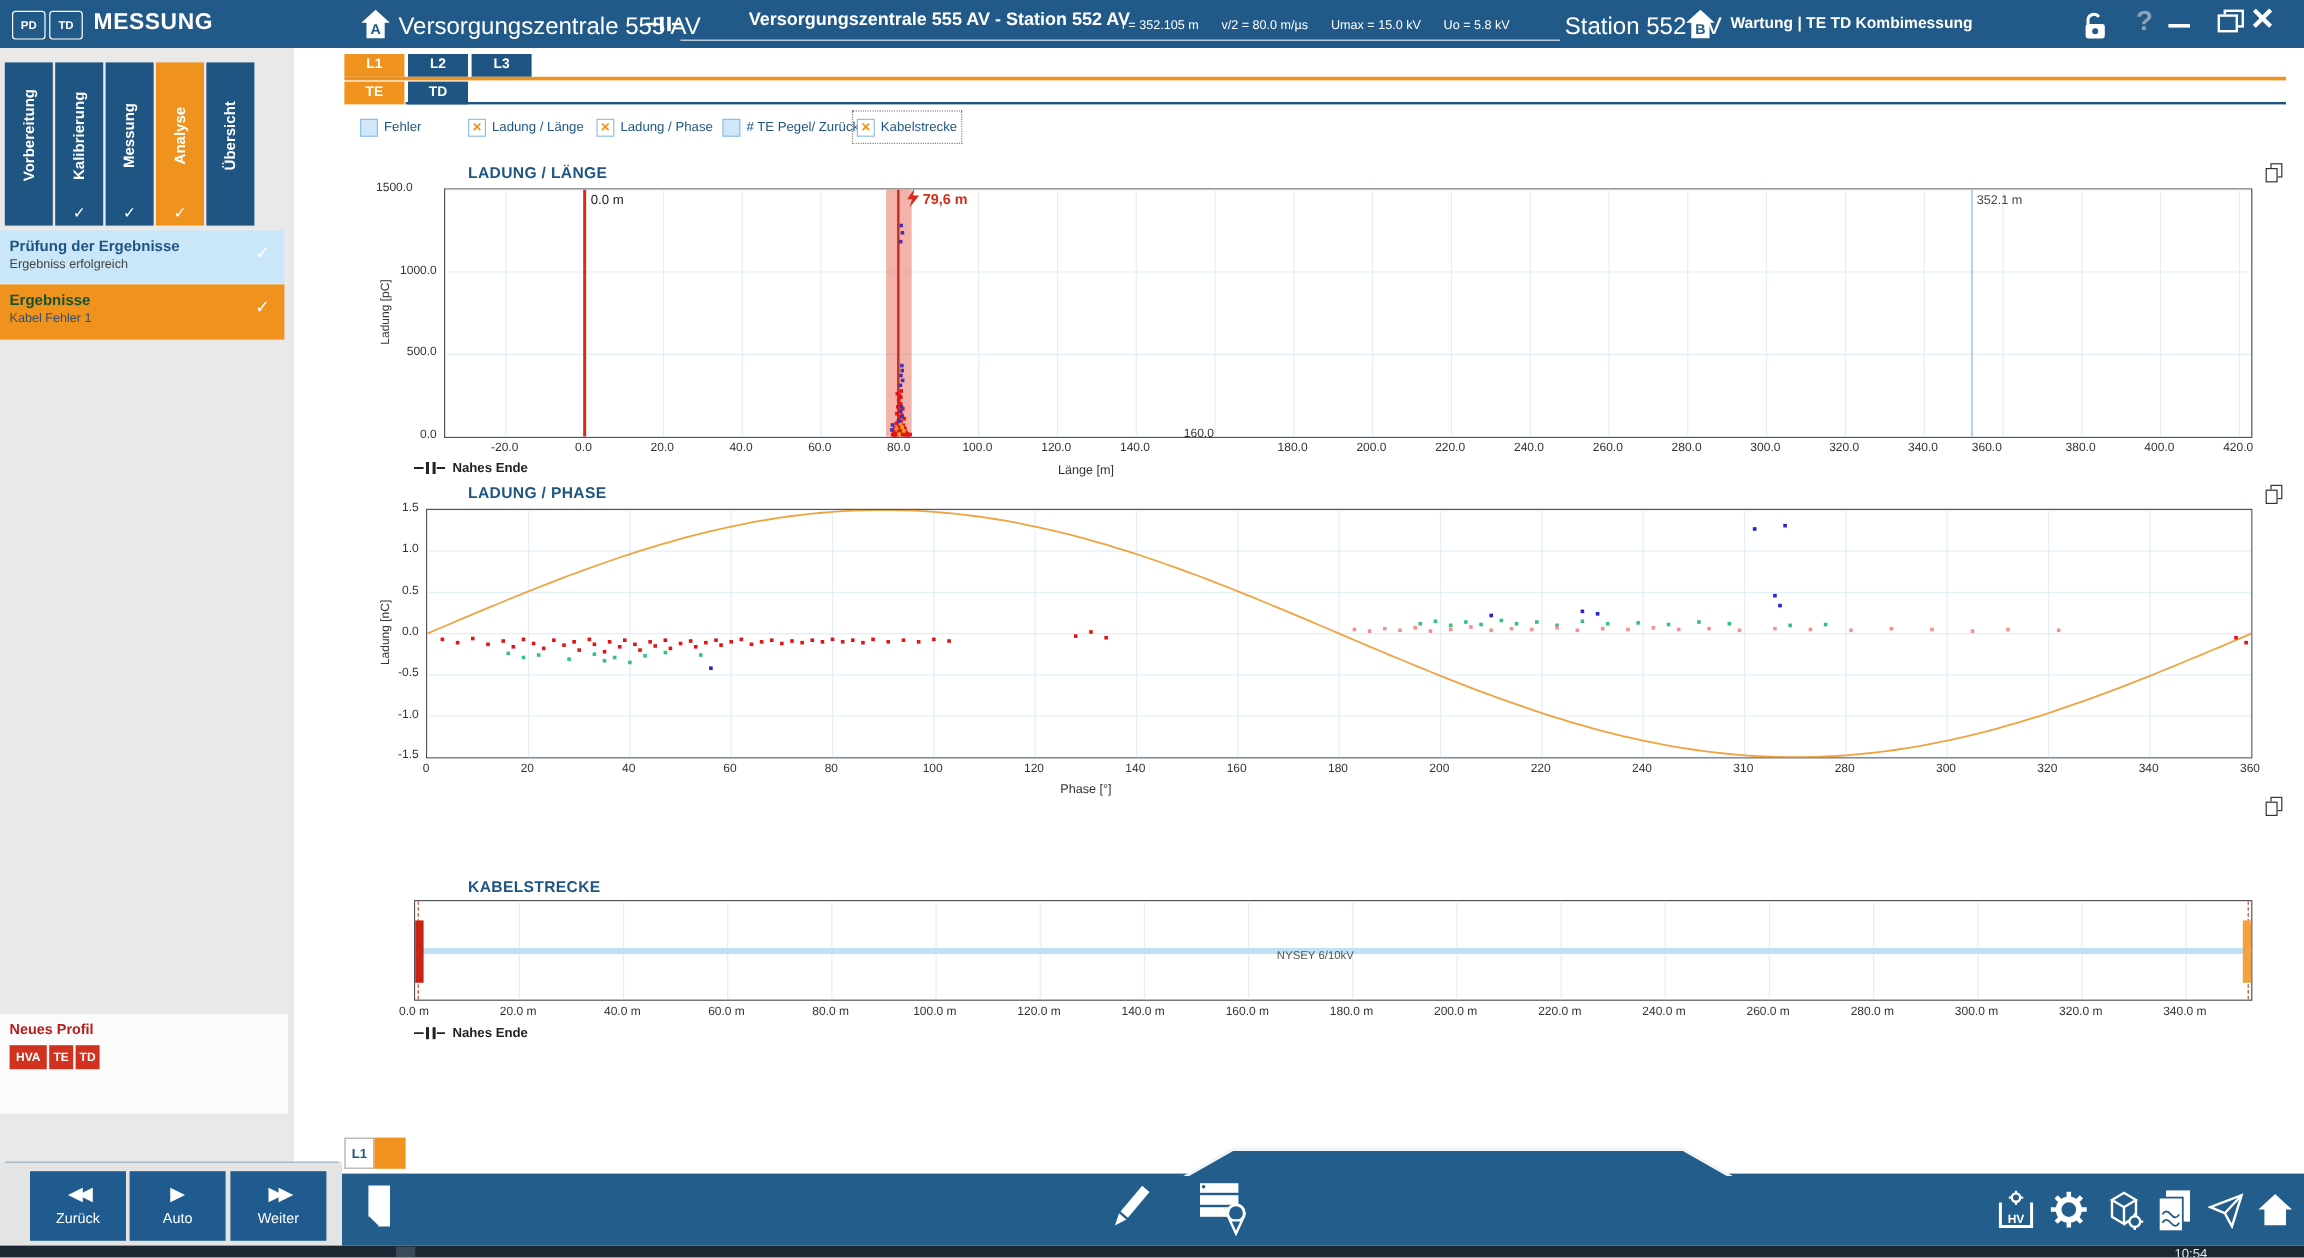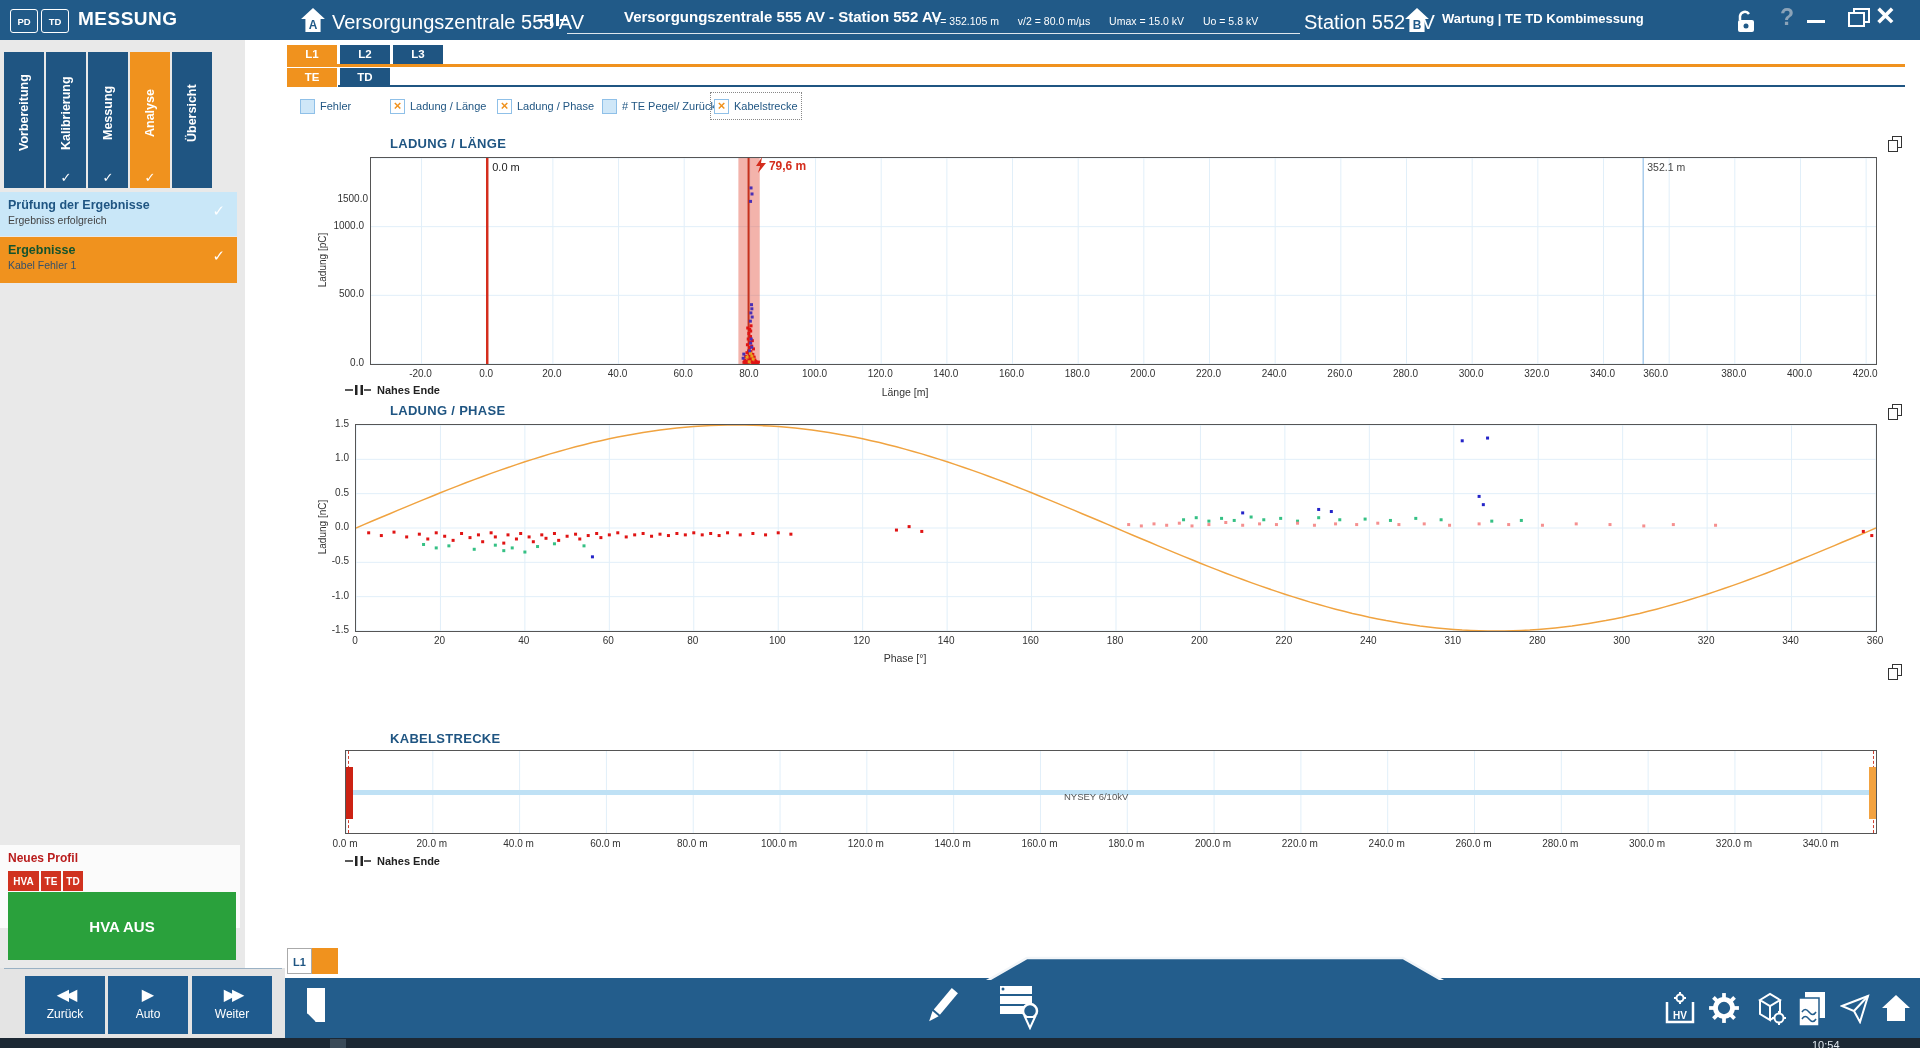--- a/index.html
+++ b/index.html
@@ -158,21 +158,20 @@
       <div class="s" style="color:#35506b;">Kabel Fehler 1</div>
       <span class="c">✓</span>
     </div>
 
     <div class="profilebox">
       <div class="abs" style="left:8px;top:6px;font-size:12px;font-weight:bold;color:#b91c1c;">Neues Profil</div>
       <span class="badge" style="left:8px;width:31px;">HVA</span>
       <span class="badge" style="left:41px;width:20px;">TE</span>
       <span class="badge" style="left:63px;width:20px;">TD</span>
     </div>
-    <div class="hva">HVA AUS</div>
   </div>
 
   <div class="footer-left">
     <div class="abs" style="left:4px;top:0;width:278px;height:1px;background:#9ab1c4;"></div>
     <div class="navbtn" style="left:25px;">
       <div class="ic">◀◀</div>
       <div class="lb">Zurück</div>
       </div>
     <div class="navbtn" style="left:108px;">
       <div class="ic" style="letter-spacing:0;">▶</div>
@@ -533,38 +532,38 @@
   <div id="ticks-layer" class="abs" style="left:0;top:0;width:1920px;height:1048px;pointer-events:none;">
       <span class="tick" style="left: 395.561px; top: 368px; width: 50px; text-align: center;">-20.0</span>
       <span class="tick" style="left: 461.224px; top: 368px; width: 50px; text-align: center;">0.0</span>
       <span class="tick" style="left: 526.887px; top: 368px; width: 50px; text-align: center;">20.0</span>
       <span class="tick" style="left: 592.55px; top: 368px; width: 50px; text-align: center;">40.0</span>
       <span class="tick" style="left: 658.213px; top: 368px; width: 50px; text-align: center;">60.0</span>
       <span class="tick" style="left: 723.877px; top: 368px; width: 50px; text-align: center;">80.0</span>
       <span class="tick" style="left: 789.54px; top: 368px; width: 50px; text-align: center;">100.0</span>
       <span class="tick" style="left: 855.203px; top: 368px; width: 50px; text-align: center;">120.0</span>
       <span class="tick" style="left: 920.866px; top: 368px; width: 50px; text-align: center;">140.0</span>
-      <span class="tick" style="left: 986.529px; top: 368px; width: 50px; text-align: center;">160.0</span>
+      <span class="tick" style="left: 986.529px; top: 356px; width: 50px; ">160.0</span>
       <span class="tick" style="left: 1052.19px; top: 368px; width: 50px; text-align: center;">180.0</span>
       <span class="tick" style="left: 1117.86px; top: 368px; width: 50px; text-align: center;">200.0</span>
       <span class="tick" style="left: 1183.52px; top: 368px; width: 50px; text-align: center;">220.0</span>
       <span class="tick" style="left: 1249.18px; top: 368px; width: 50px; text-align: center;">240.0</span>
       <span class="tick" style="left: 1314.85px; top: 368px; width: 50px; text-align: center;">260.0</span>
       <span class="tick" style="left: 1380.51px; top: 368px; width: 50px; text-align: center;">280.0</span>
       <span class="tick" style="left: 1446.17px; top: 368px; width: 50px; text-align: center;">300.0</span>
       <span class="tick" style="left: 1511.83px; top: 368px; width: 50px; text-align: center;">320.0</span>
       <span class="tick" style="left: 1577.5px; top: 368px; width: 50px; text-align: center;">340.0</span>
       <span class="tick" style="left: 1643.16px; top: 368px; width: 50px; text-align: left;">360.0</span>
       <span class="tick" style="left: 1708.82px; top: 368px; width: 50px; text-align: center;">380.0</span>
       <span class="tick" style="left: 1774.49px; top: 368px; width: 50px; text-align: center;">400.0</span>
       <span class="tick" style="left: 1840.15px; top: 368px; width: 50px; text-align: center;">420.0</span>
       <span class="tick" style="left: 318px; top: 357px; width: 46px; text-align: right;">0.0</span>
       <span class="tick" style="left: 318px; top: 288.333px; width: 46px; text-align: right;">500.0</span>
       <span class="tick" style="left: 318px; top: 219.667px; width: 46px; text-align: right;">1000.0</span>
-      <span class="tick" style="left: 322px; top: 151px; width: 46px; text-align: right; margin-top: 42px;">1500.0</span>
+      <span class="tick" style="left: 298px; top: 151px; width: 46px; text-align: right;">1500.0</span>
       <span class="tick" style="left: 330px; top: 635px; width: 50px; text-align: center;">0</span>
       <span class="tick" style="left: 414.444px; top: 635px; width: 50px; text-align: center;">20</span>
       <span class="tick" style="left: 498.889px; top: 635px; width: 50px; text-align: center;">40</span>
       <span class="tick" style="left: 583.333px; top: 635px; width: 50px; text-align: center;">60</span>
       <span class="tick" style="left: 667.778px; top: 635px; width: 50px; text-align: center;">80</span>
       <span class="tick" style="left: 752.222px; top: 635px; width: 50px; text-align: center;">100</span>
       <span class="tick" style="left: 836.667px; top: 635px; width: 50px; text-align: center;">120</span>
       <span class="tick" style="left: 921.111px; top: 635px; width: 50px; text-align: center;">140</span>
       <span class="tick" style="left: 1005.56px; top: 635px; width: 50px; text-align: center;">160</span>
       <span class="tick" style="left: 1090px; top: 635px; width: 50px; text-align: center;">180</span>

